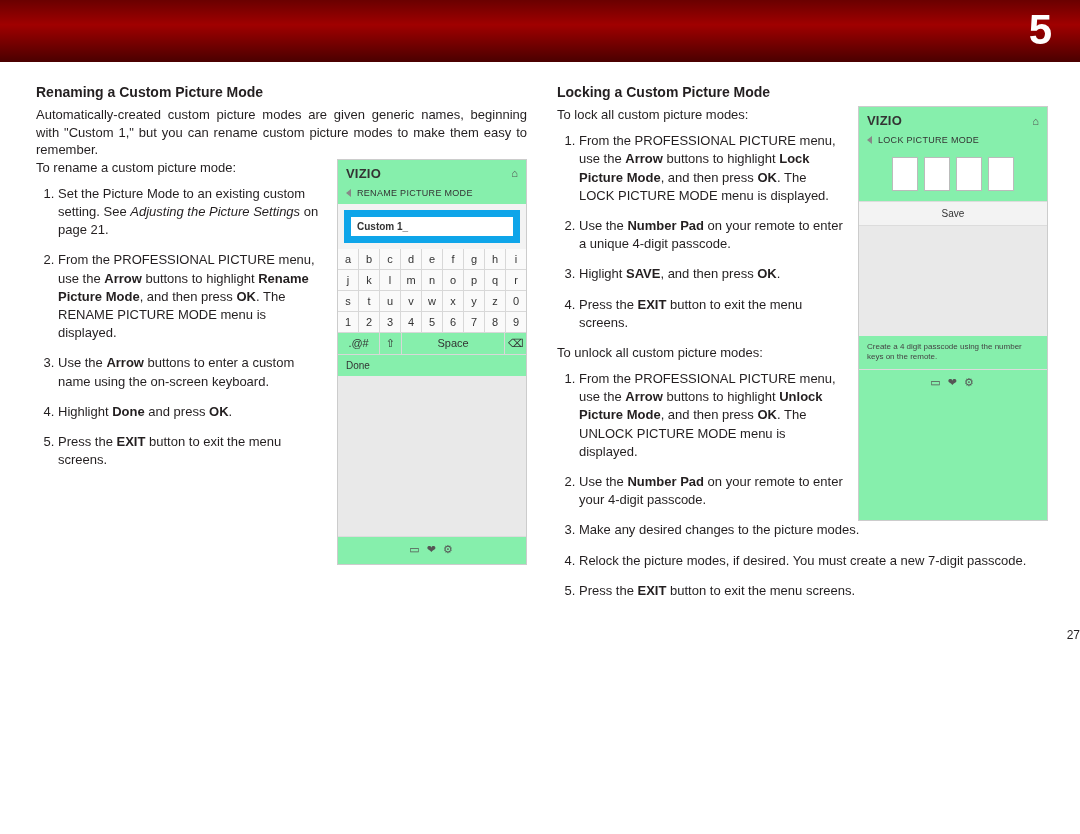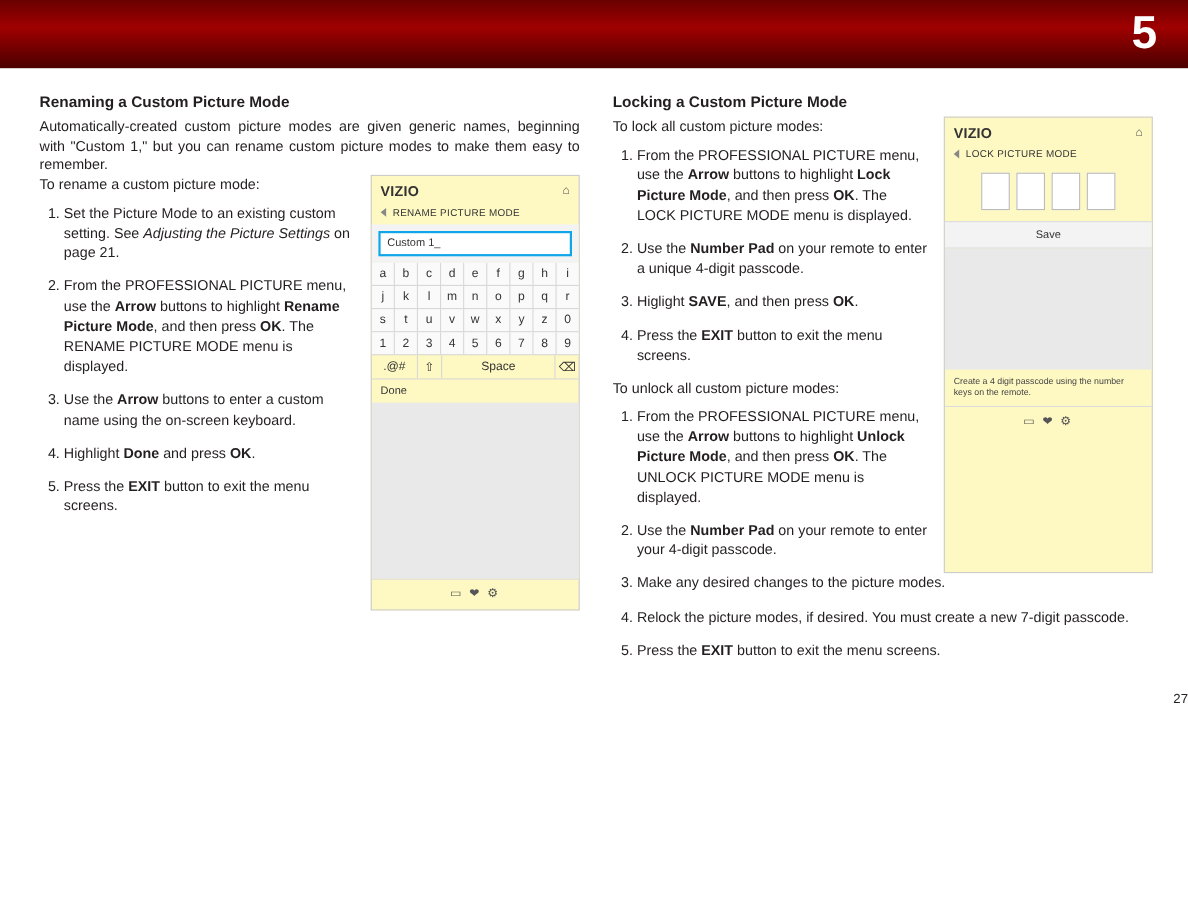--- a/index.html
+++ b/index.html
@@ -48,21 +48,21 @@
   ol.steps > li {
     margin-bottom: 12px;
     line-height: 1.4;
   }
   .b { font-weight: 700; }
   .i { font-style: italic; }
 
   
   .screen {
     width: 190px;
-    background: #fef9c3;
+    background: #86efac;
     border: 1px solid #ccc;
     font-size: 10px;
     color: #333;
     flex: 0 0 auto;
   }
   .scr-head {
     display: flex;
     align-items: center;
     justify-content: space-between;
     padding: 6px 8px 4px 8px;
@@ -85,23 +85,24 @@
     border-bottom:4px solid transparent;
     border-right:5px solid #888;
   }
   .scr-body {
     background:#f3f3f3;
     padding:6px;
     min-height:28px;
   }
   .cust-input {
     background:#fff;
-    border:2px solid #0ea5e9;
+    border:7px solid #0ea5e9;
     padding:4px 6px;
     font-size:10px;
+    font-weight:bold;
   }
   .kbd {
     background:#fafafa;
   }
   .kbd-row {
     display:flex;
     border-top:1px solid #d8d8d8;
   }
   .kbd-row:first-child{border-top:none;}
   .kbd-cell {

